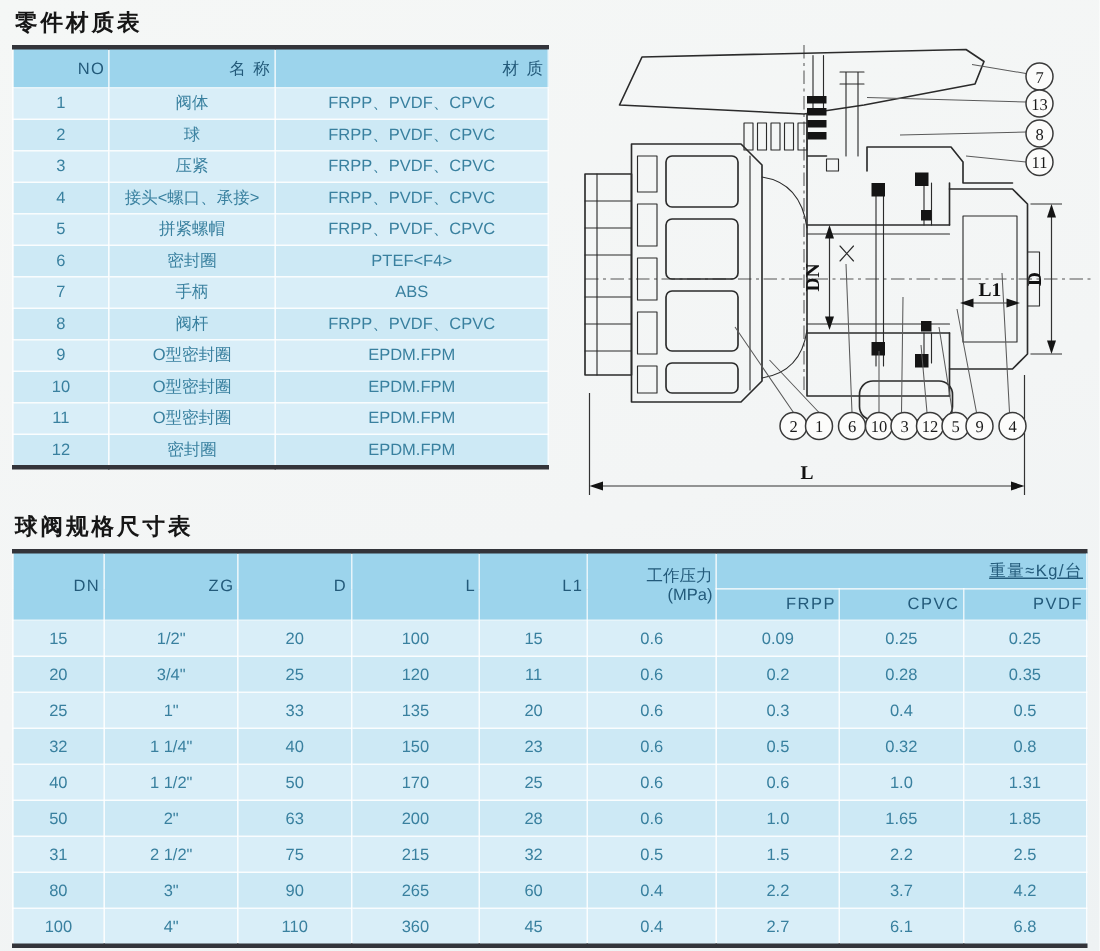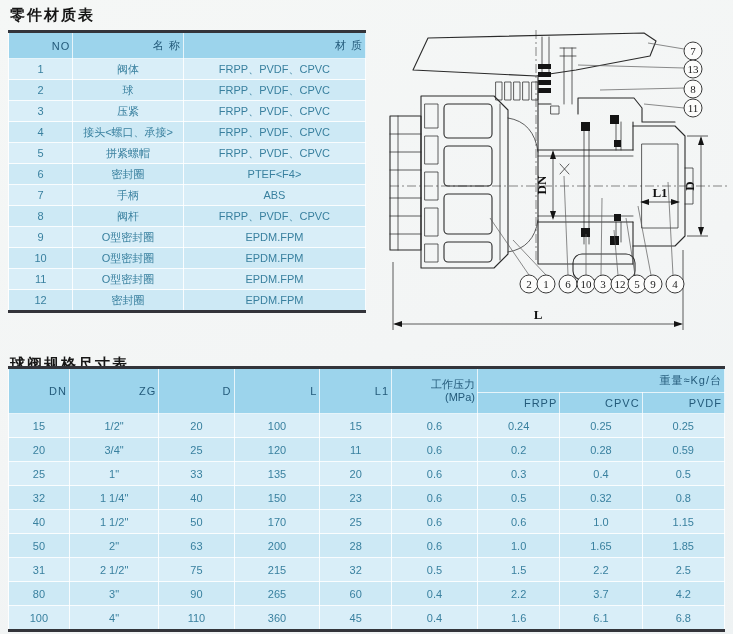--- a/index.html
+++ b/index.html
@@ -6,40 +6,40 @@
   .page{
     position:relative;width:733px;height:634px;overflow:hidden;
     background:linear-gradient(160deg,#f5f7f6 0%,#f3f5f5 55%,#eef2f3 100%);
     font-family:"Liberation Sans",sans-serif;
   }
   .sec-title{
     position:absolute;font-size:15px;font-weight:bold;color:#161616;
     letter-spacing:2px;
   }
   .t1{left:10px;top:6px;}
-  .t2{left:10px;top:355px;}
+  .t2{left:10px;top:342px;}
   table.blue-table{
     position:absolute;border-collapse:collapse;table-layout:fixed;
     border-top:3px solid #33343a;border-bottom:3px solid #33343a;
   }
   table.materials{left:8px;top:30px;width:358px;}
   table.specs{left:8px;top:366px;width:717px;}
   .blue-table th{
     background:#9cd4ec;color:#235a7a;font-weight:normal;font-size:11px;
     padding:5px 2px;border:1px solid rgba(255,255,255,.75);text-align:right;
     letter-spacing:1px;
   }
   .blue-table td{
     background:#d9eef8;color:#39809f;font-size:11px;text-align:center;
     padding:3px 2px;line-height:14px;border:1px solid rgba(255,255,255,.85);
   }
   .blue-table tbody tr:nth-child(even) td{background:#cde9f5;}
   table.specs td{padding:4.5px 2px;}
   table.specs th{padding:4px 2px;}
-  th.grp{padding:2px;}
+  th.grp{padding:2px;text-decoration:underline;}
   .ph div{line-height:13px;letter-spacing:0;}
   .diagram{position:absolute;left:388px;top:18px;width:343px;height:325px;}
   .ln{fill:none;stroke:#2b2b2b;stroke-width:1.1;stroke-linejoin:round;stroke-linecap:round;}
   .thin{stroke-width:.75;}
   .cl{fill:none;stroke:#555;stroke-width:.7;stroke-dasharray:9 3 2 3;}
   .dim{fill:none;stroke:#333;stroke-width:.8;}
   .ldr{fill:none;stroke:#5a5a5a;stroke-width:.7;}
   .blk{fill:#141414;stroke:none;}
   .co{fill:#fcfcfb;stroke:#3a3a3a;stroke-width:1;}
   .cotext{font-family:"Liberation Serif",serif;font-size:11px;fill:#1a1a1a;text-anchor:middle;}
@@ -327,34 +327,34 @@
       </tr>
     </thead>
     <tbody>
         <tr>
           <td>15</td>
           <td>1/2"</td>
           <td>20</td>
           <td>100</td>
           <td>15</td>
           <td>0.6</td>
-          <td>0.24</td>
+          <td>0.09</td>
           <td>0.25</td>
           <td>0.25</td>
         </tr>
         <tr>
           <td>20</td>
           <td>3/4"</td>
           <td>25</td>
           <td>120</td>
           <td>11</td>
           <td>0.6</td>
           <td>0.2</td>
           <td>0.28</td>
-          <td>0.59</td>
+          <td>0.35</td>
         </tr>
         <tr>
           <td>25</td>
           <td>1"</td>
           <td>33</td>
           <td>135</td>
           <td>20</td>
           <td>0.6</td>
           <td>0.3</td>
           <td>0.4</td>
@@ -373,21 +373,21 @@
         </tr>
         <tr>
           <td>40</td>
           <td>1 1/2"</td>
           <td>50</td>
           <td>170</td>
           <td>25</td>
           <td>0.6</td>
           <td>0.6</td>
           <td>1.0</td>
-          <td>1.15</td>
+          <td>1.31</td>
         </tr>
         <tr>
           <td>50</td>
           <td>2"</td>
           <td>63</td>
           <td>200</td>
           <td>28</td>
           <td>0.6</td>
           <td>1.0</td>
           <td>1.65</td>
@@ -415,20 +415,20 @@
           <td>3.7</td>
           <td>4.2</td>
         </tr>
         <tr>
           <td>100</td>
           <td>4"</td>
           <td>110</td>
           <td>360</td>
           <td>45</td>
           <td>0.4</td>
-          <td>1.6</td>
+          <td>2.7</td>
           <td>6.1</td>
           <td>6.8</td>
         </tr>
       </tbody>
   </table>
 
 </div>
 
 </body></html>

